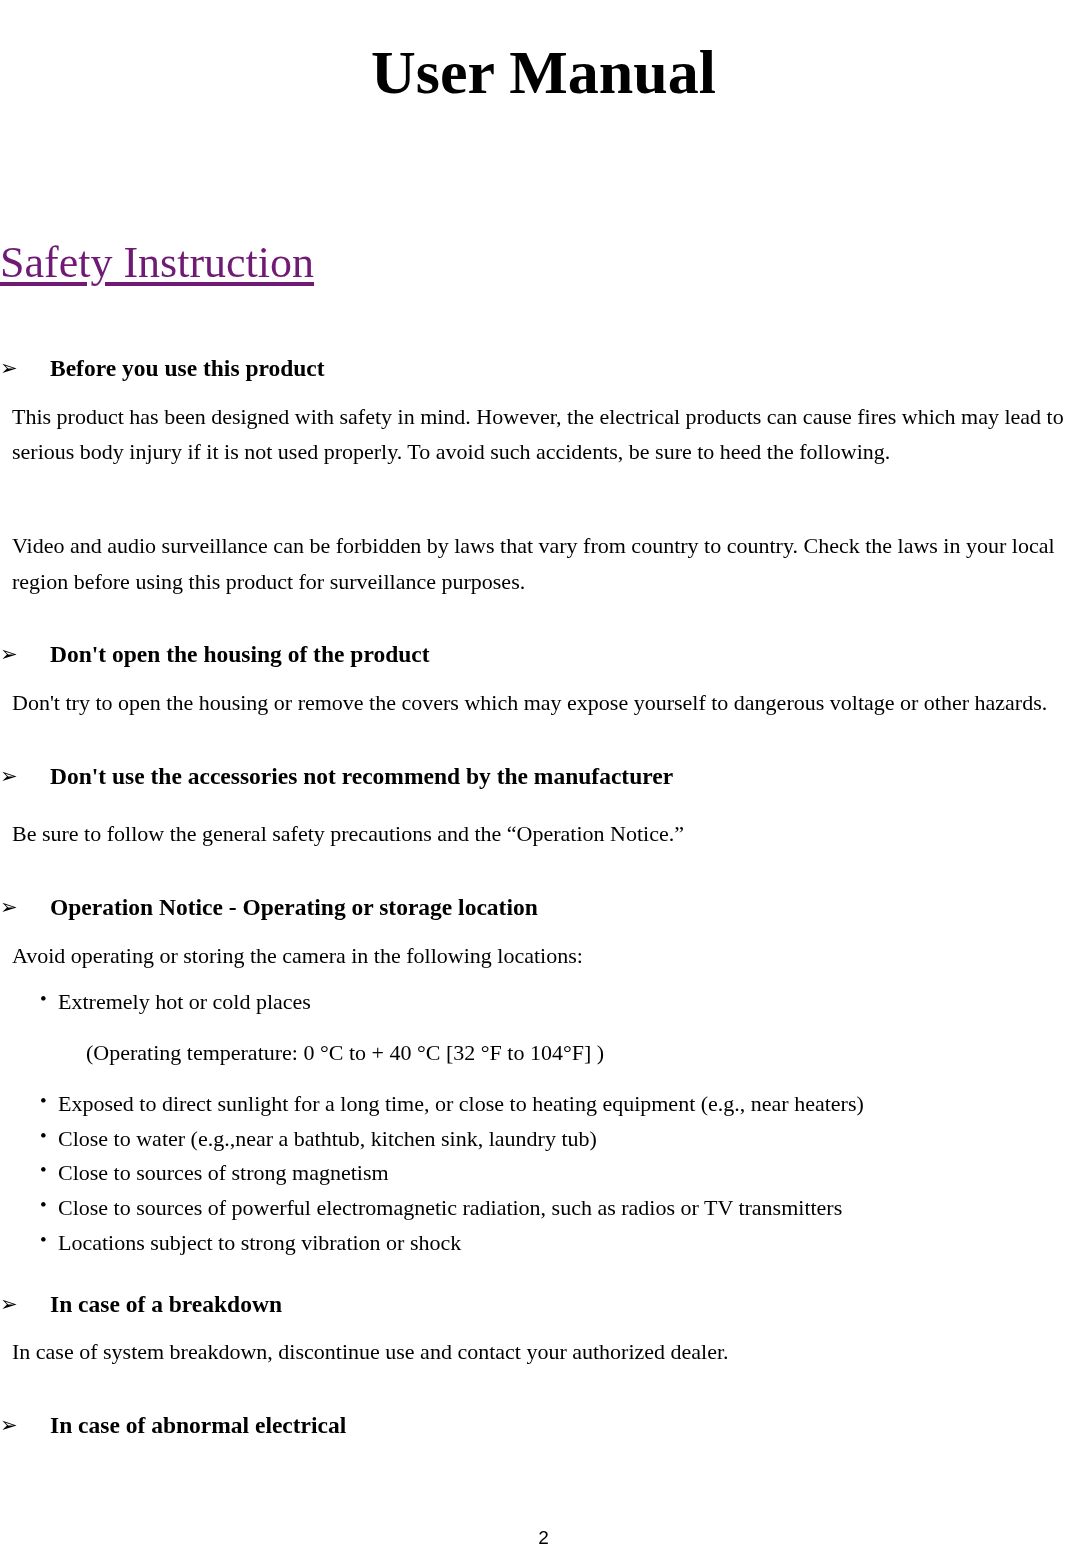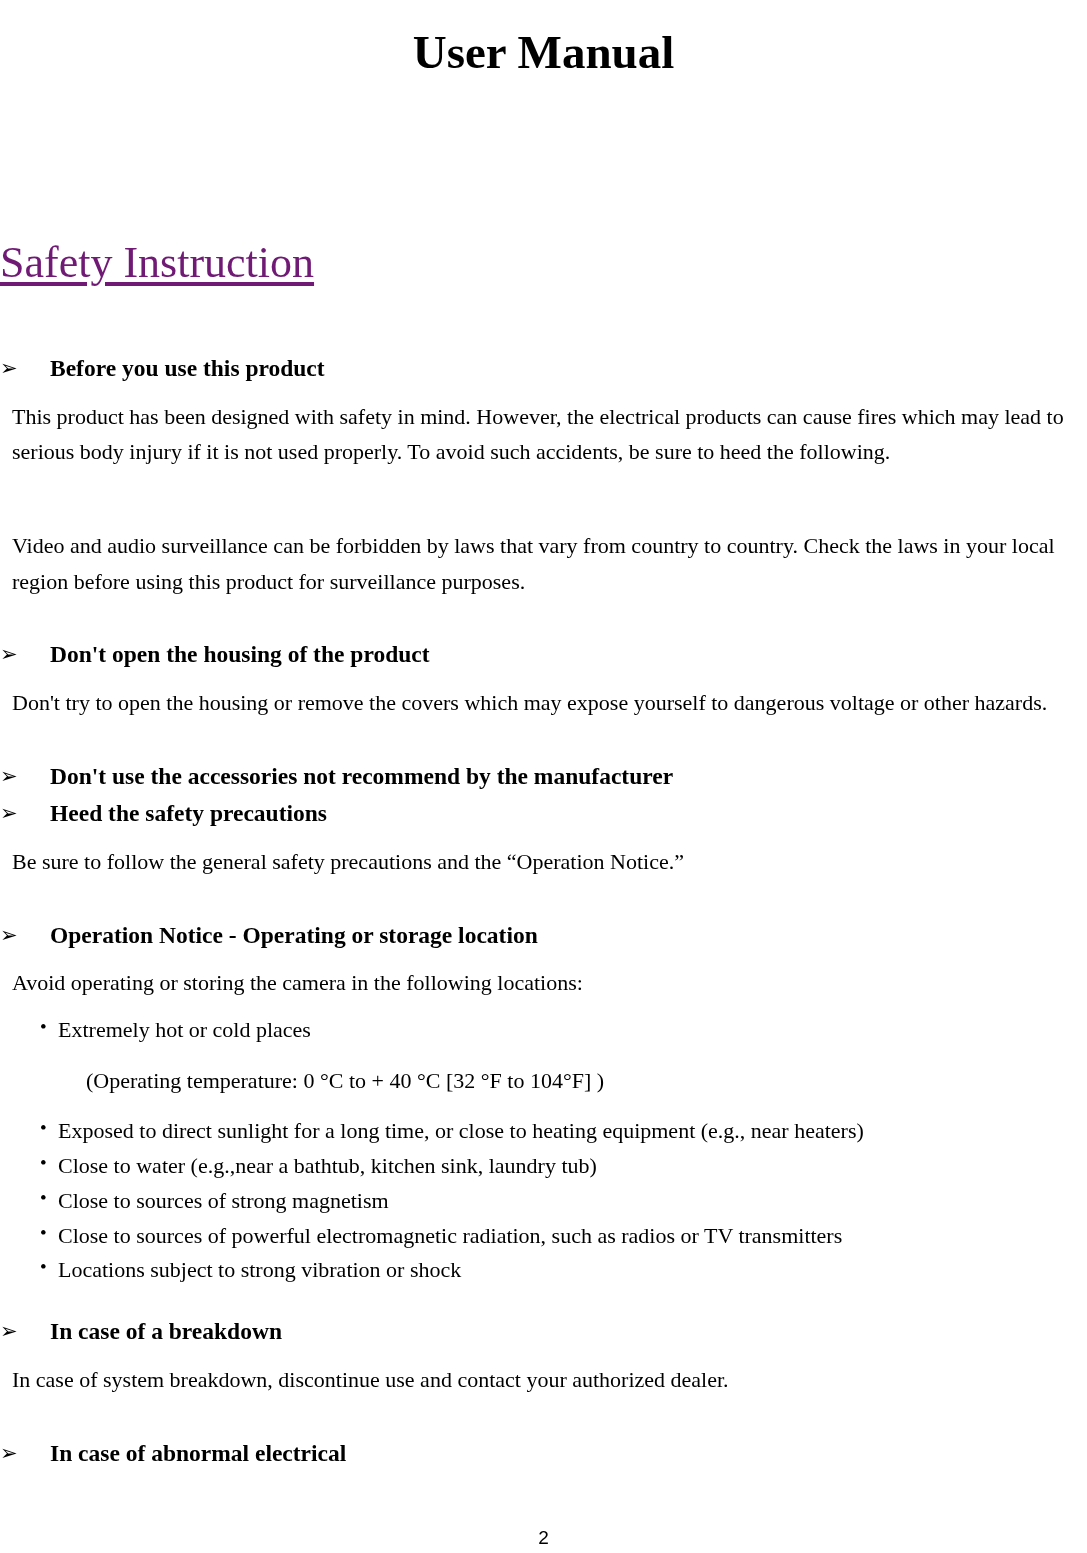--- a/index.html
+++ b/index.html
@@ -23,21 +23,21 @@
     box-sizing: border-box;
   }
 
   
   .doc-title {
     position: absolute;
     top: -4px;
     left: 0;
     width: 1087px;
     text-align: center;
-    font-size: 47px;
+    font-size: 62px;
     font-weight: bold;
     line-height: 1.1;
     letter-spacing: 0px;
   }
 
   
   .section-link {
     position: absolute;
     top: 239px;
     left: 0px;
@@ -153,21 +153,20 @@
     <div class="h-item"><span class="arrow">➢</span><span>Don't open the housing of the product</span></div>
     <div class="gap-xs"></div>
     <p class="body">Don't try to open the housing or remove the covers which may expose yourself to dangerous voltage or other hazards.</p>
 
     <div class="gap-md"></div>
 
     <div class="h-item"><span class="arrow">➢</span><span>Don't use the accessories not recommend by the manufacturer</span></div>
 
     <div class="gap-sm"></div>
 
-    <div class="h-item"><span class="arrow">➢</span><span>Heed the safety precautions</span></div>
     <div class="gap-xs"></div>
     <p class="body">Be sure to follow the general safety precautions and the “Operation Notice.”</p>
 
     <div class="gap-md"></div>
 
     <div class="h-item"><span class="arrow">➢</span><span>Operation Notice - Operating or storage location</span></div>
     <div class="gap-xs"></div>
     <p class="body">Avoid operating or storing the camera in the following locations:</p>
 
     <ul class="loc-list">

